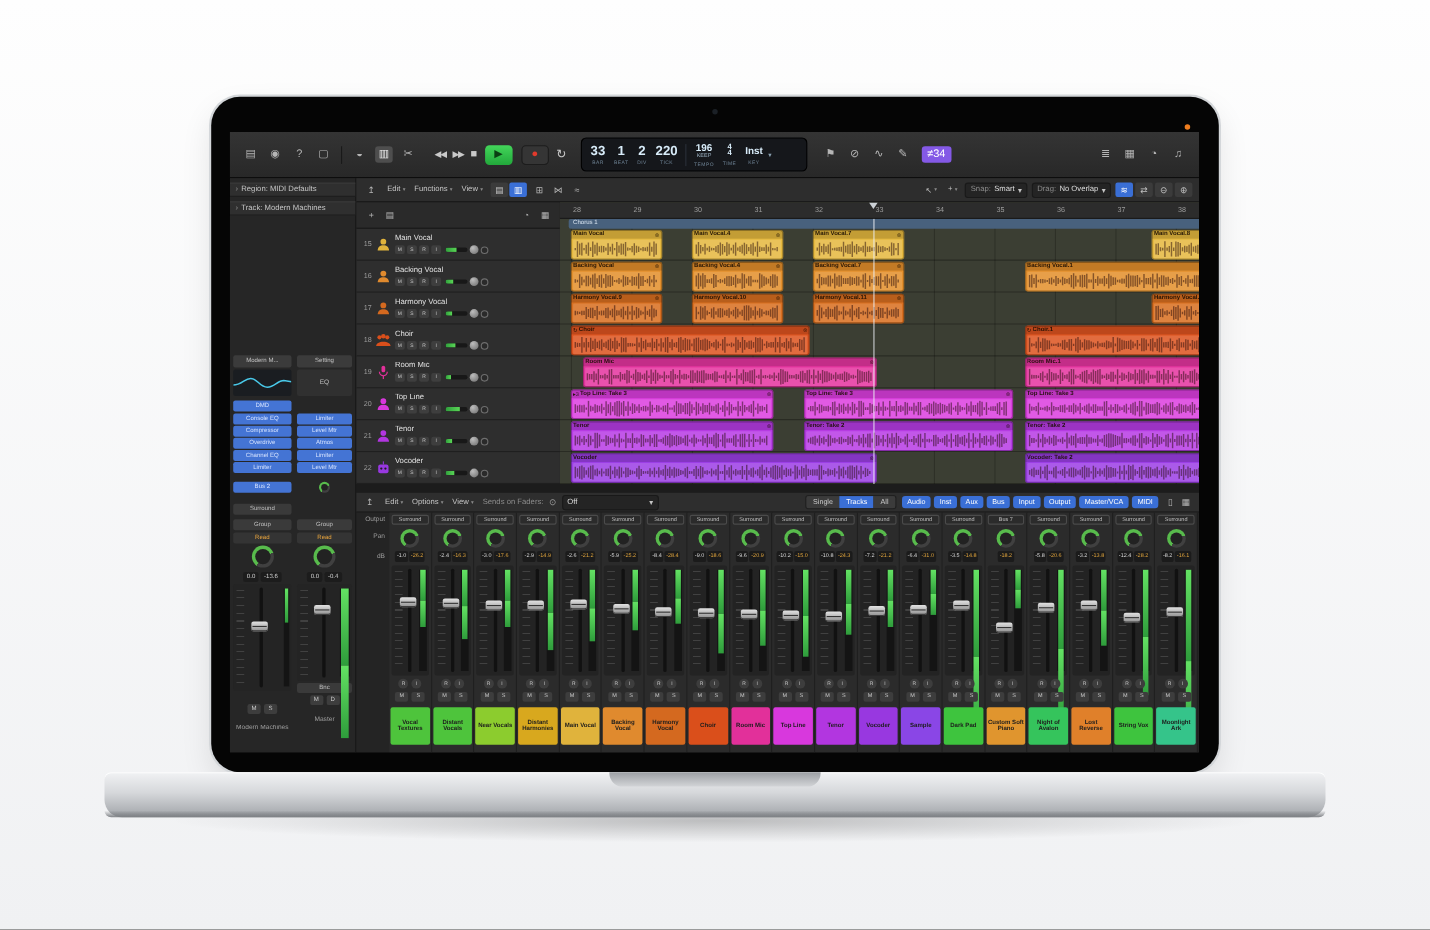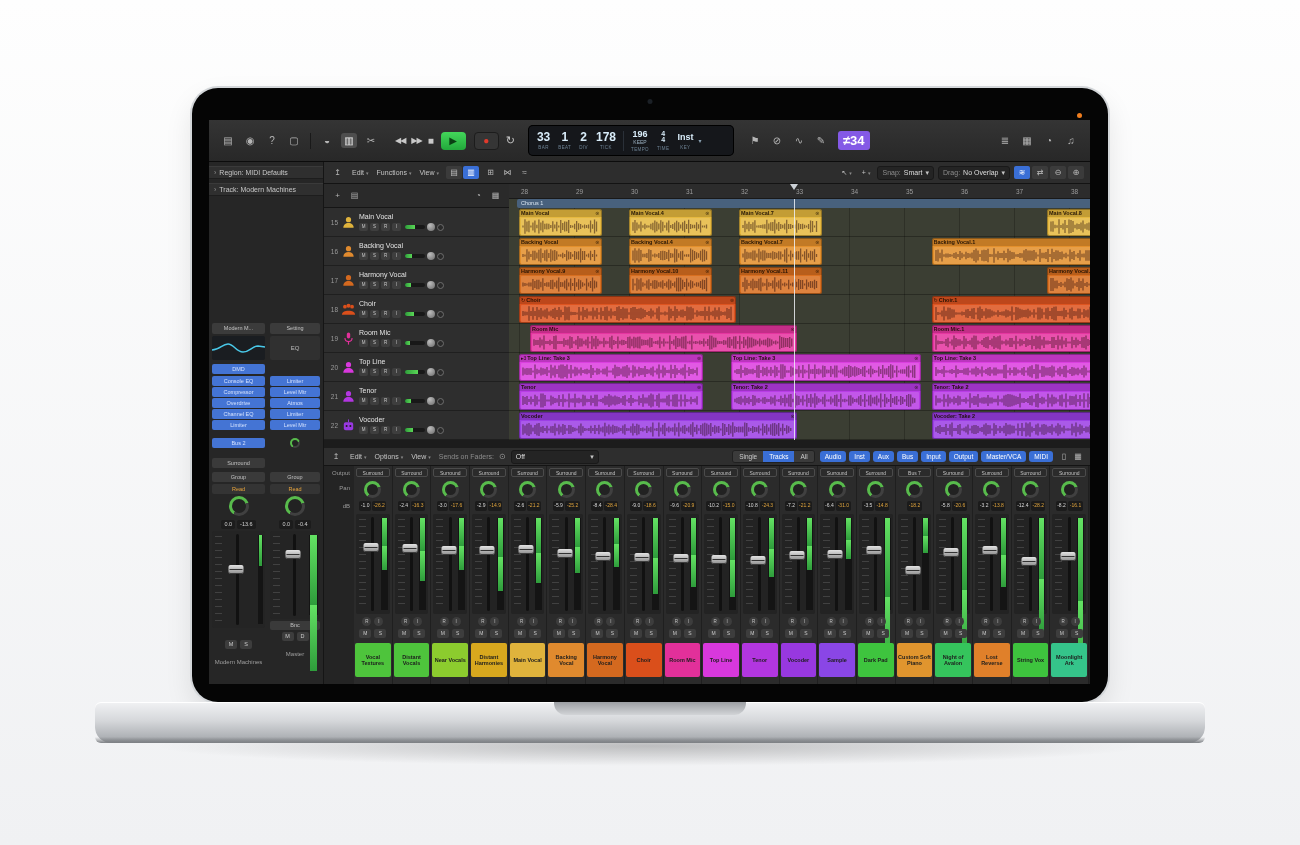--- a/index.html
+++ b/index.html
@@ -29,21 +29,21 @@
 .lcd{width:206px;height:31px;background:#15171b;border-radius:5px;margin-left:10px;display:flex;align-items:center;padding:0 5px;box-shadow:inset 0 0 0 1px #000}
 .lcdsec{display:flex;flex-direction:column;align-items:center;justify-content:center;padding:0 4px}
 .lcd .v{font-size:12px;color:#d8ecf9;font-weight:bold;line-height:11px}
 .lcd .l{font-size:4.5px;color:#6f8496;letter-spacing:.4px;margin-top:2px}
 .lcd .divl{width:1px;height:20px;background:#2a3038;margin:0 3px}
 .lcd .tempo .v{font-size:9px;line-height:9px}
 .lcd .sub{font-size:5px;color:#9cb2c3;line-height:6px}
 .lcd .timesig .v{font-size:7px;line-height:6.5px;font-weight:bold}
 .lcd .keyv{font-size:9px}
 .lcdchev{color:#8aa0b1;font-size:6px;margin-left:1px}
-.badge{background:#8459e6;color:#fff;font-size:13px;font-weight:bold;border-radius:3px;padding:2px 5px;margin:0 6px;white-space:nowrap}
+.badge{background:#8459e6;color:#fff;font-size:10px;font-weight:normal;border-radius:3px;padding:2px 5px;margin:0 6px;white-space:nowrap}
 .rgt{margin-left:auto}
 
 
 .side{position:absolute;left:0;top:42px;width:115px;height:522px;background:#262626;border-right:1px solid #151515;padding-top:4px}
 .srow{height:13px;display:flex;align-items:center;padding:0 5px;background:#2f2f2f;border-top:1px solid #3a3a3a;border-bottom:1px solid #1d1d1d;font-size:7px;color:#c7c7c7;margin-bottom:4px;white-space:nowrap;overflow:hidden}
 .srow .chev{color:#8f8f8f;font-size:7px;margin-right:3px}
 .strip{position:absolute;left:0;top:158px;right:1px;bottom:0}
 .colL{position:absolute;left:3px;top:3px;width:53px}
 .colR{position:absolute;left:61px;top:3px;width:50px}
 .stitle{height:11px;background:#3b3b3b;border-radius:2px;font-size:5.5px;color:#c4c4c4;line-height:11px;text-align:center;overflow:hidden;white-space:nowrap}
@@ -190,21 +190,21 @@
           </div>
           <div class="lcdsec">
             <span class="v">1</span>
             <span class="l">BEAT</span>
           </div>
           <div class="lcdsec">
             <span class="v">2</span>
             <span class="l">DIV</span>
           </div>
           <div class="lcdsec">
-            <span class="v">178</span>
+            <span class="v">220</span>
             <span class="l">TICK</span>
           </div>
           <div class="divl"></div>
           <div class="lcdsec tempo">
             <span class="v">196</span>
             <span class="sub">KEEP</span>
             <span class="l">TEMPO</span>
           </div>
           <div class="lcdsec timesig">
             <span class="v">4</span>

